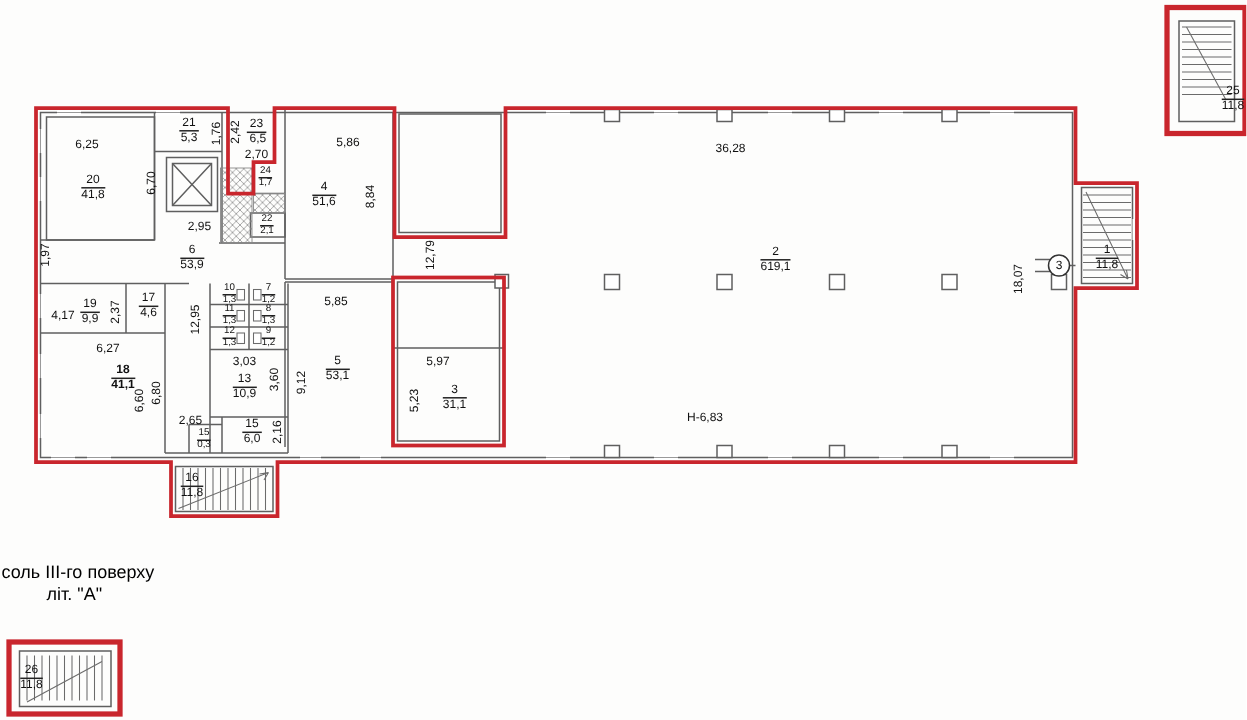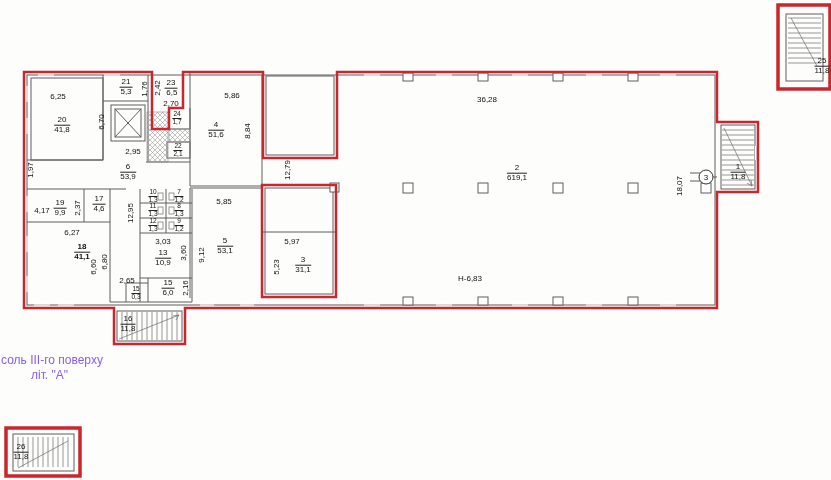--- a/index.html
+++ b/index.html
@@ -11,21 +11,21 @@
               font-size:8px;line-height:1.1;color:#111;white-space:nowrap;}
   .room-label .rn{border-bottom:1px solid #222;padding:0 2px;}
   .room-label.sm{font-size:6.5px;line-height:1.0;}
   .room-label.sm .rn{padding:0 1px;}
   .dim-label{position:absolute;transform:translate(-50%,-50%);font-size:8px;color:#111;
              white-space:nowrap;letter-spacing:0;}
   .dim-label.v{transform:translate(-50%,-50%) rotate(-90deg);}
   .axis-marker{position:absolute;width:13px;height:13px;border:1px solid #333;border-radius:50%;
                font-size:8px;line-height:13px;text-align:center;transform:translate(-50%,-50%);
                background:#fff;color:#111;}
-  #caption{position:absolute;left:1px;top:353px;font-size:12px;line-height:15px;color:#8b5cf6;}
+  #caption{position:absolute;left:1px;top:374px;font-size:12px;line-height:15px;color:#000000;}
   #caption .l2{margin-left:30px;}
 </style>
 </head>
 <body>
 
 <div id="plan">
 
   <svg width="831" height="480" viewBox="0 0 831 480">
     <defs>
       <pattern id="xhatch" width="5" height="5" patternUnits="userSpaceOnUse">

